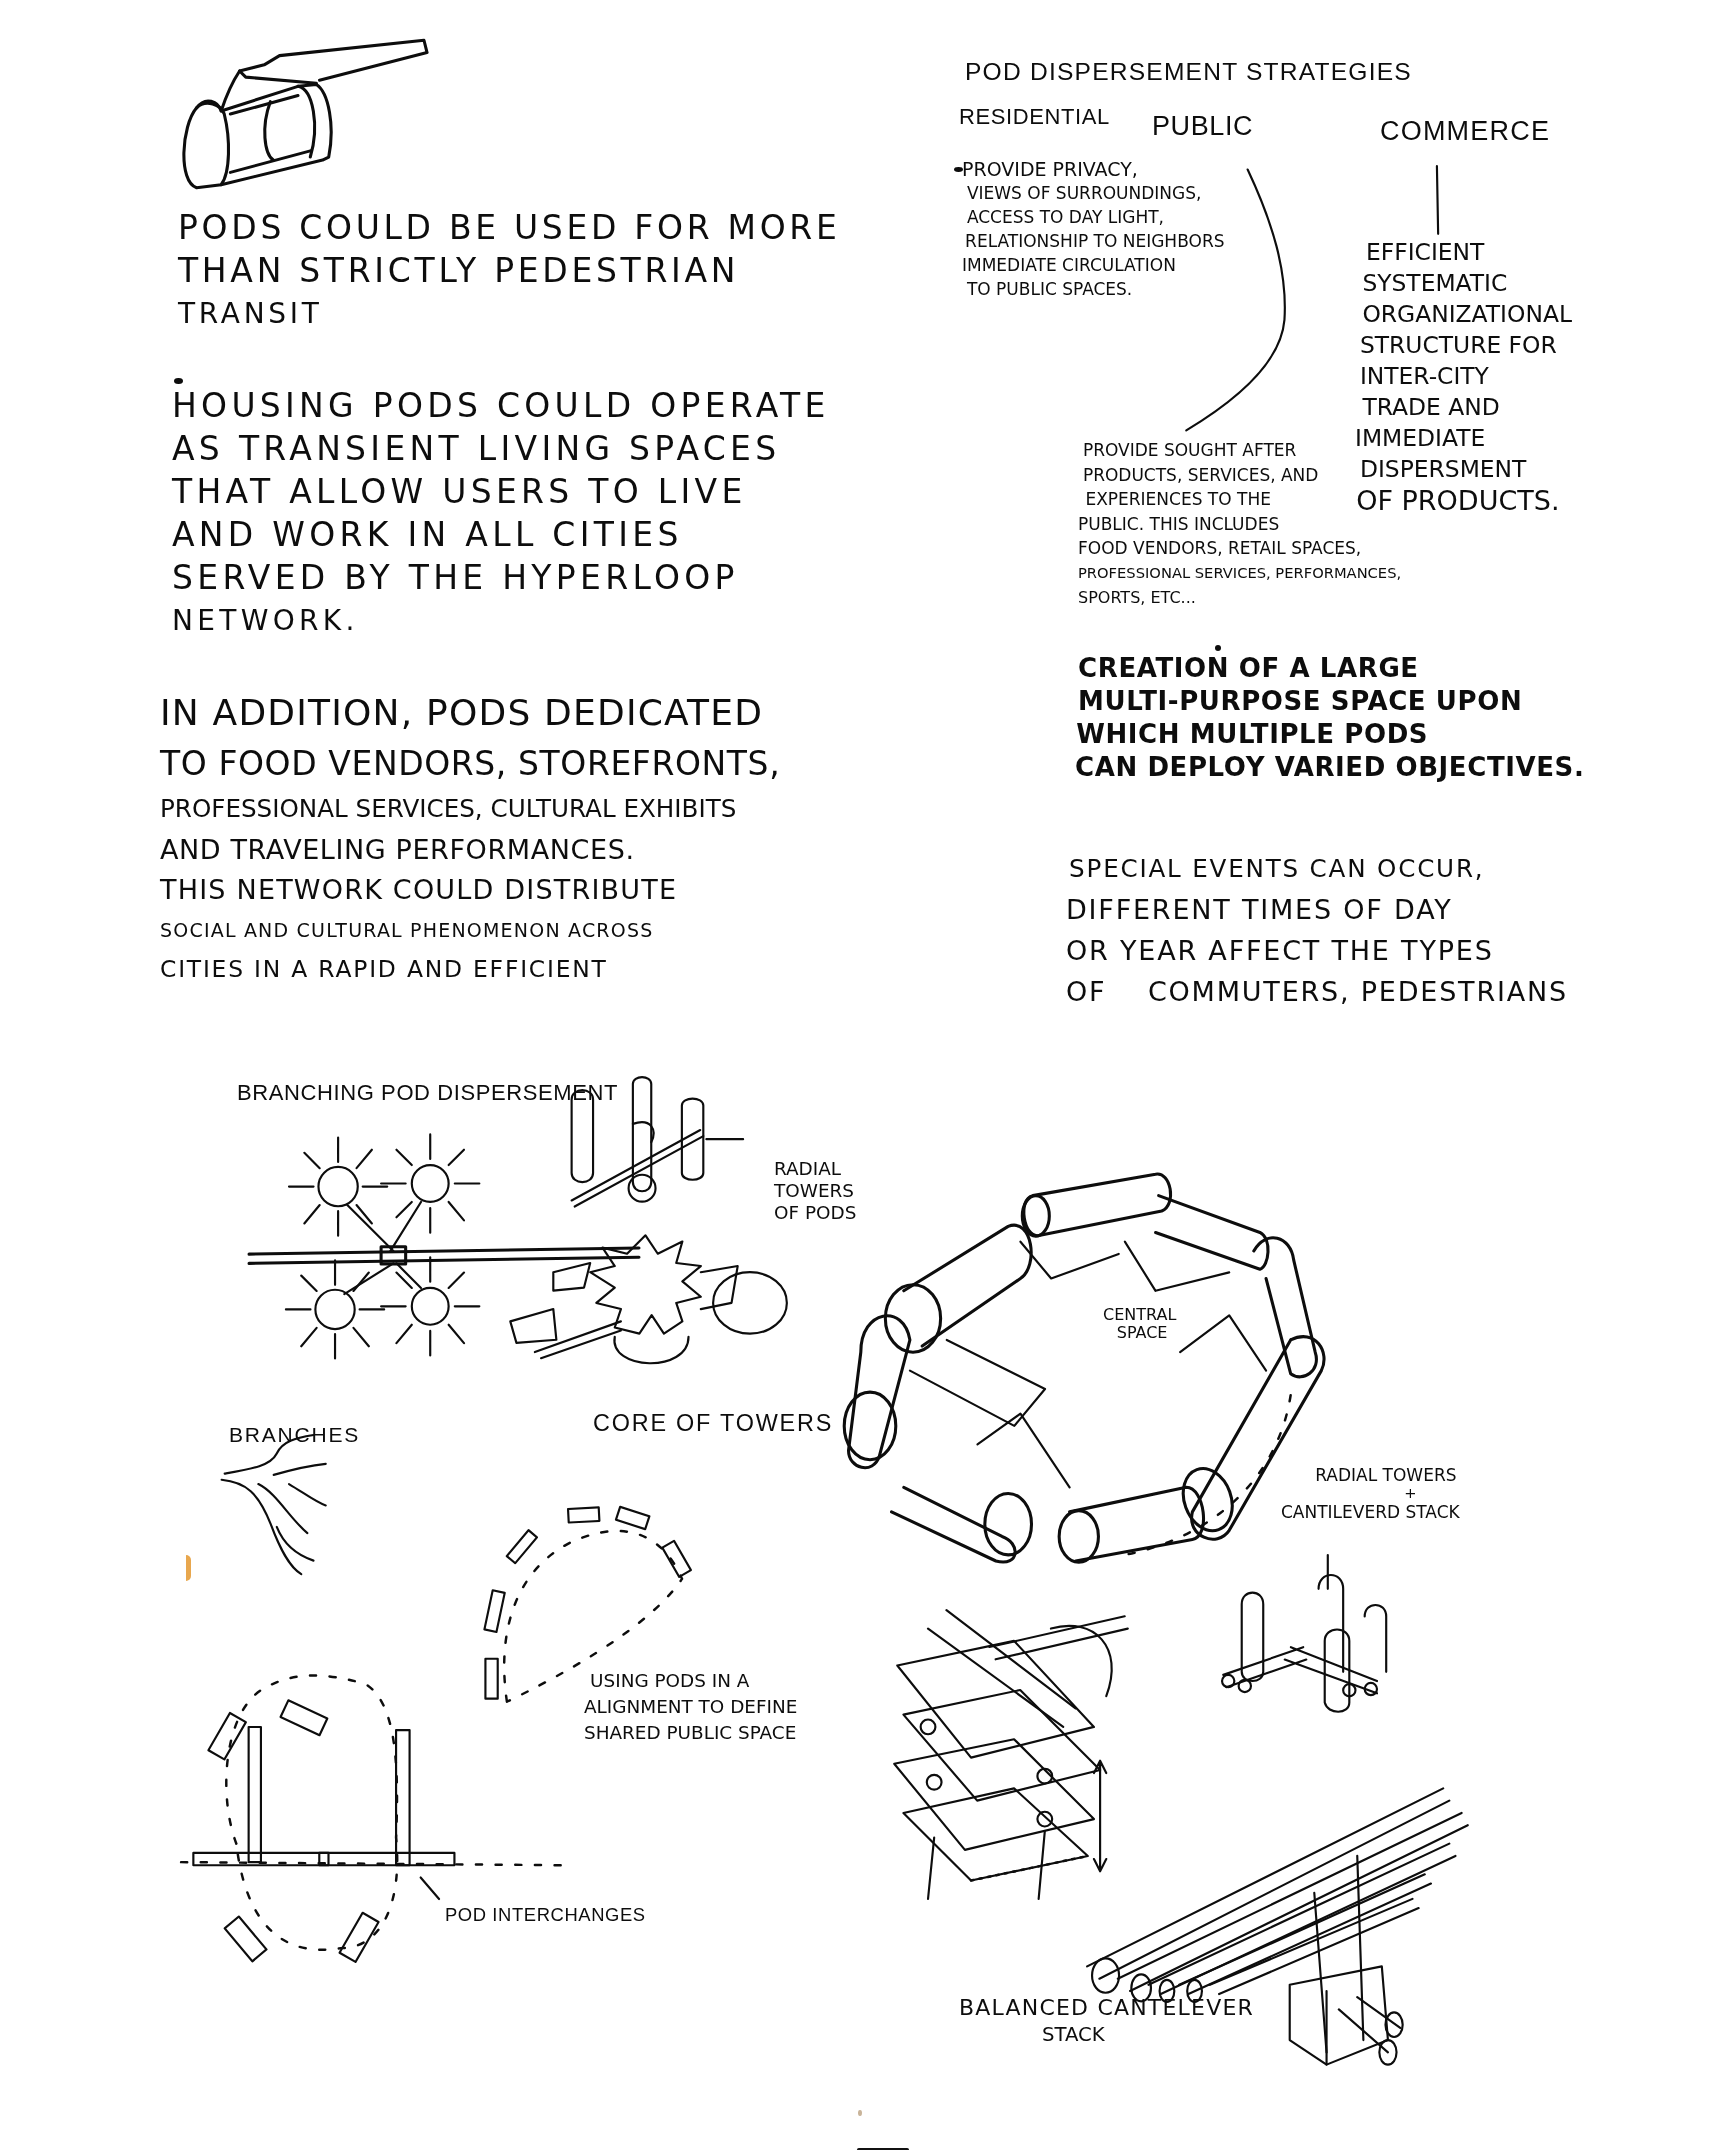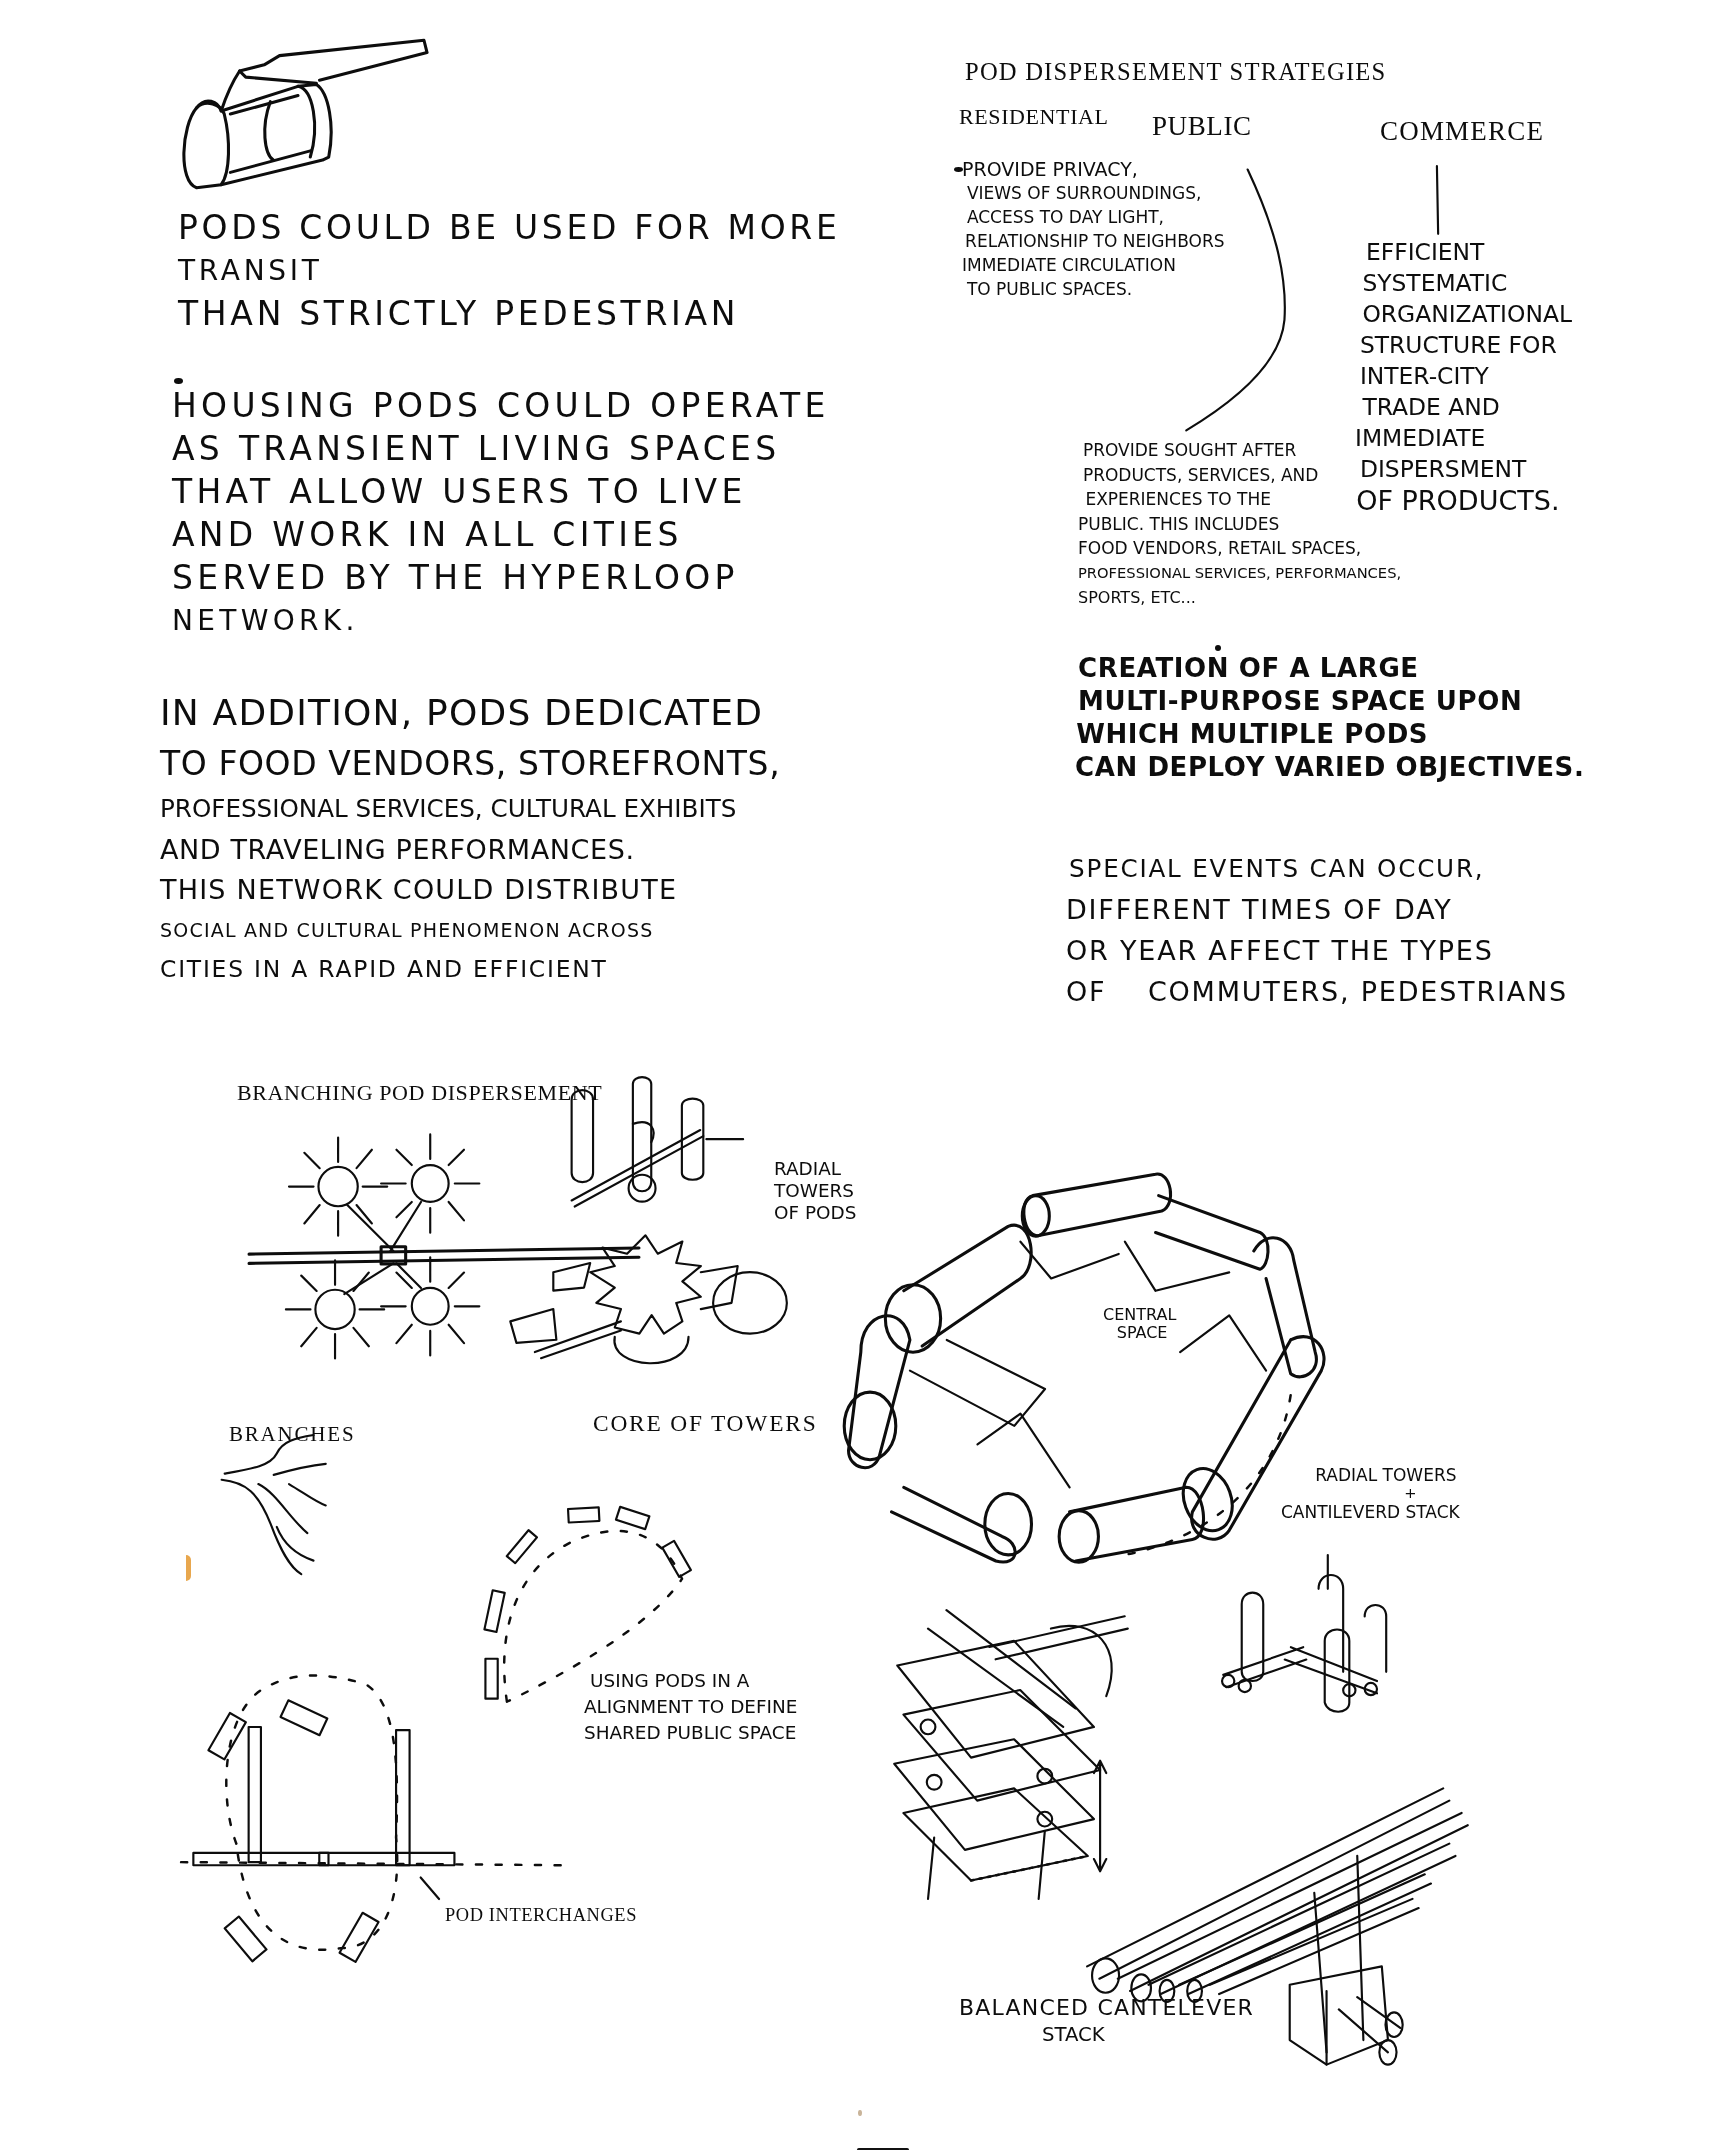--- a/index.html
+++ b/index.html
@@ -1,19 +1,19 @@
 <!DOCTYPE html>
 <html style="font-size:9.8px"><head>
 <meta charset="utf-8">
 <style>
   html,body{margin:0;padding:0;background:#ffffff;}
   body{width:1721px;height:2151px;position:relative;overflow:hidden;
        font-family:"DejaVu Sans",sans-serif;color:#111;}
   .hand{position:absolute;text-transform:uppercase;letter-spacing:1.8px;
-        font-family:Liberation Serif, serif;font-weight:400;color:#0d0d0d;
+        font-family:Liberation Sans, sans-serif;font-weight:400;color:#0d0d0d;
         line-height:1.12;white-space:pre-line;text-align:right;}
   .hand.line{display:block;white-space:nowrap;}
   .blk{position:absolute;}
   .blk .ln{display:block;white-space:nowrap;text-transform:uppercase;
            font-family:"DejaVu Sans",sans-serif;color:#0d0d0d;}
   svg{position:absolute;overflow:visible;}
   svg .pen{fill:none;stroke:#0d0d0d;stroke-width:5;stroke-linecap:round;stroke-linejoin:round;}
   svg .pen-thin{fill:none;stroke:#0d0d0d;stroke-width:3.5;stroke-linecap:round;stroke-linejoin:round;}
   svg .dash{fill:none;stroke:#0d0d0d;stroke-width:4;stroke-dasharray:10 22;stroke-linecap:round;}
   .bullet{position:absolute;width:8.6px;height:6.1px;border-radius:50%;background:#0d0d0d;}
@@ -27,22 +27,22 @@
   <path class="pen" d="M40,120 C55,105 80,115 85,130 C95,170 95,225 80,245"></path>
   <path class="pen" d="M80,125 C90,95 100,75 110,60 L150,50 L175,35 L410,10 L415,30 L240,75"></path>
   <path class="pen" d="M110,60 L120,70 L235,80"></path>
   <path class="pen" d="M160,110 C145,150 150,195 165,205"></path>
   <path class="pen" d="M205,85 C230,90 240,150 225,200"></path>
   <path class="pen" d="M95,130 L205,100 M95,225 L225,190"></path>
 </svg>
 
 <div class="blk" style="left:178px;top:206px;font-size:33px;line-height:43px;letter-spacing:3.7px;">
   <span class="ln">PODS COULD BE USED FOR MORE</span>
+  <span class="ln">THAN STRICTLY PEDESTRIAN</span>
   <span class="ln" style="font-size:28px">TRANSIT</span>
-  <span class="ln">THAN STRICTLY PEDESTRIAN</span>
 </div>
 
 <div class="bullet" style="left:174px;top:378px"></div>
 
 <div class="blk" style="left:172px;top:384px;font-size:33px;line-height:43px;letter-spacing:4.3px;">
   <span class="ln">HOUSING PODS COULD OPERATE</span>
   <span class="ln">AS TRANSIENT LIVING SPACES</span>
   <span class="ln">THAT ALLOW USERS TO LIVE</span>
   <span class="ln">AND WORK IN ALL CITIES</span>
   <span class="ln">SERVED BY THE HYPERLOOP</span>

